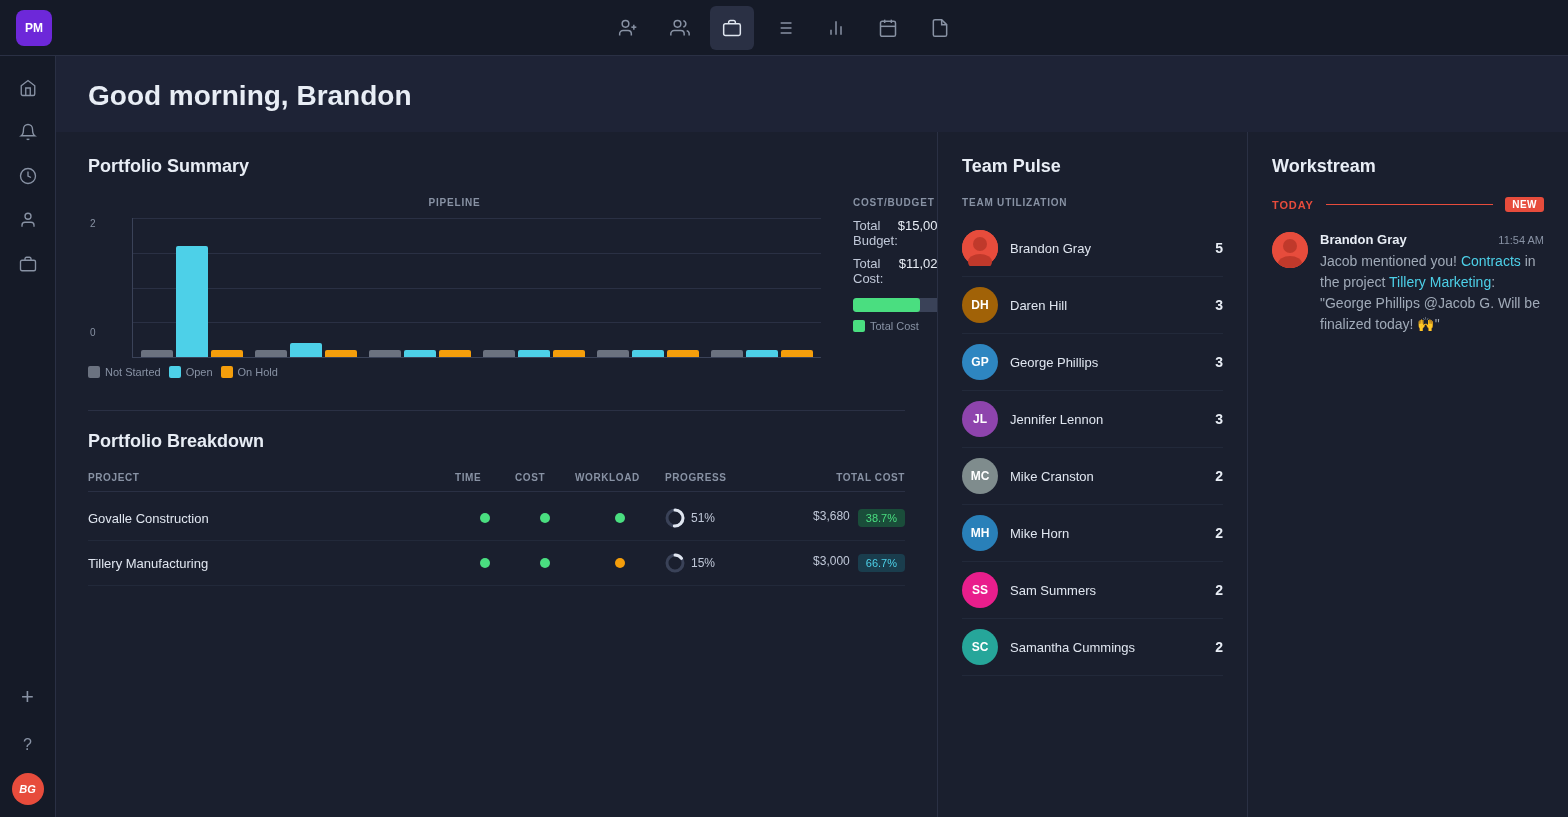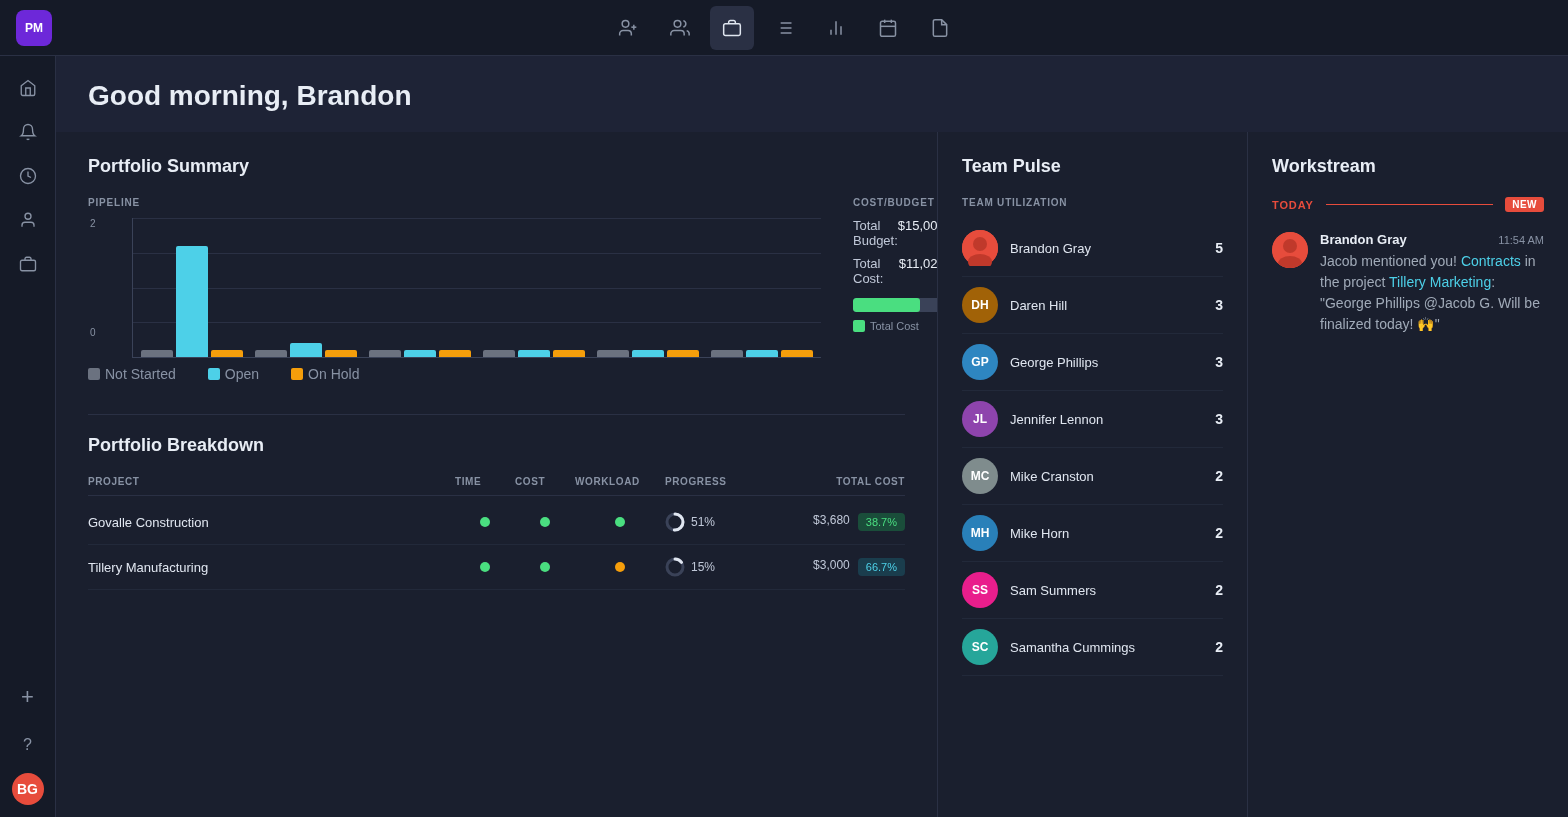--- a/index.html
+++ b/index.html
@@ -99,24 +99,25 @@
       gap: 8px;
     }
     .avatar-small {
       width: 32px;
       height: 32px;
       border-radius: 50%;
       background: #e74c3c;
       display: flex;
       align-items: center;
       justify-content: center;
-      font-size: 14px;
+      font-size: 11px;
       color: white;
       font-weight: bold;
       overflow: hidden;
+      font-style: italic;
     }
 
     
     .content-area {
       flex: 1;
       display: flex;
       flex-direction: column;
       overflow: hidden;
     }
 
@@ -161,20 +162,21 @@
 
     .portfolio-summary-grid {
       display: flex;
       gap: 32px;
       margin-bottom: 32px;
     }
 
     
     .pipeline-section {
       flex: 1;
+      text-align: center;
     }
     .chart-label {
       font-size: 10px;
       font-weight: 600;
       color: #8892a4;
       letter-spacing: 0.08em;
       margin-bottom: 10px;
     }
     .bar-chart {
       position: relative;
@@ -199,22 +201,22 @@
     }
     .bar {
       width: 32px;
       border-radius: 2px 2px 0 0;
     }
     .bar.open { background: #4dd0e8; }
     .bar.not-started { background: #6b7280; }
     .bar.on-hold { background: #f59e0b; }
     .chart-legend {
       display: flex;
-      gap: 32px;
-      font-size: 14px;
+      gap: 8px;
+      font-size: 11px;
       color: #8892a4;
       margin-top: 8px;
     }
     .legend-item {
       display: flex;
       align-items: center;
       gap: 5px;
     }
     .legend-dot {
       width: 12px;

